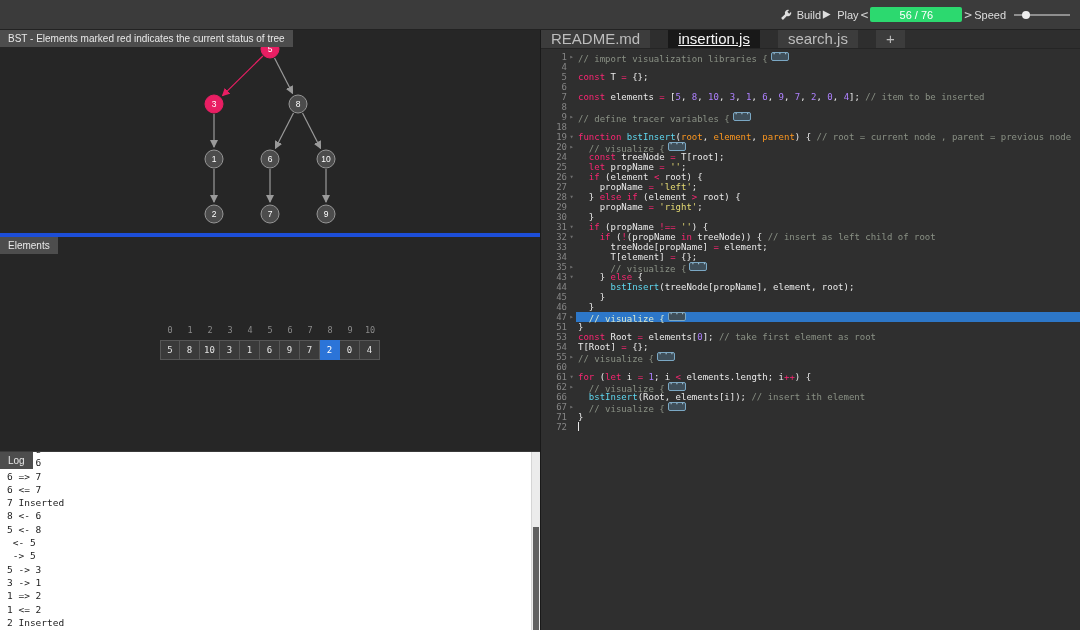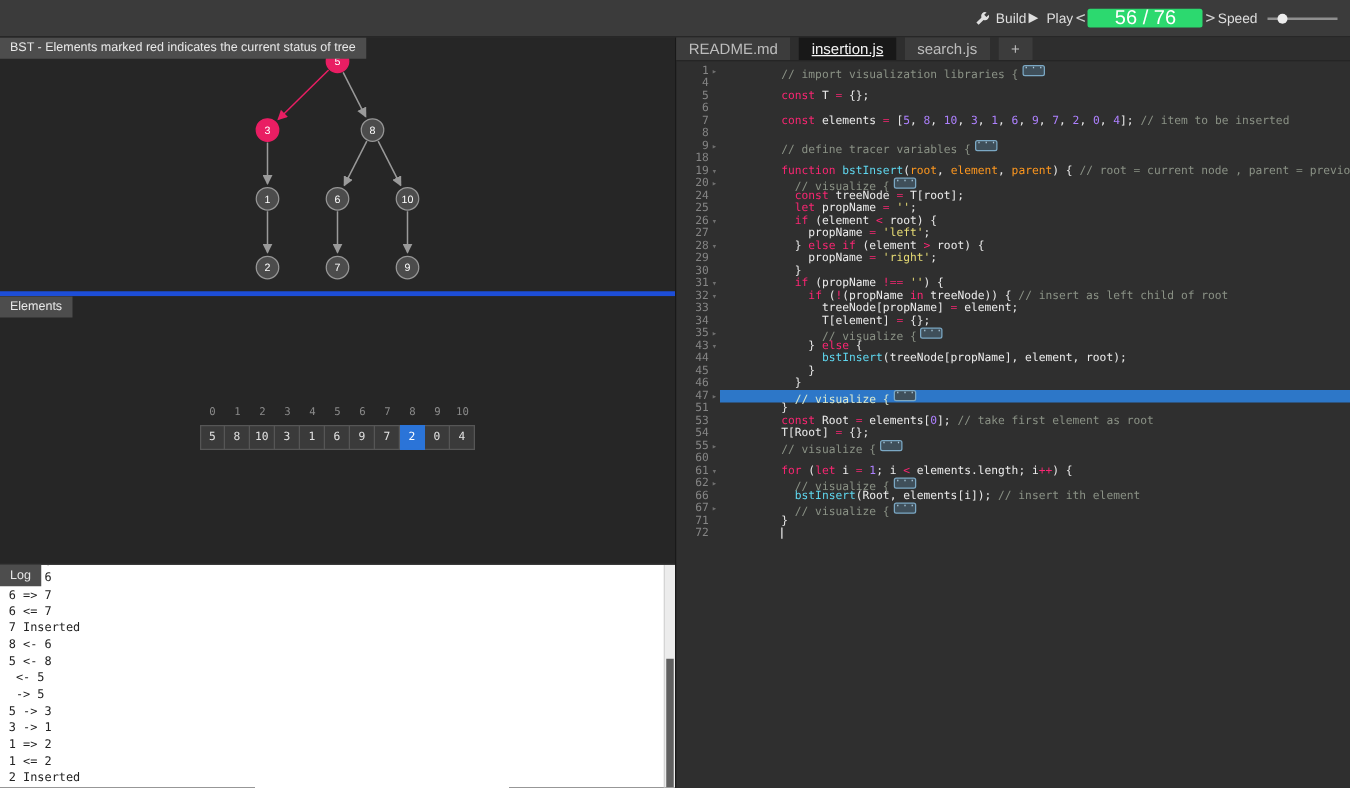--- a/index.html
+++ b/index.html
@@ -13,21 +13,21 @@
     position:absolute;left:0;top:0;width:1080px;height:30px;box-sizing:border-box;
     background:#3b3b3b;border-bottom:1px solid #222;
     display:flex;align-items:center;justify-content:flex-end;
     padding-right:10px;color:#dedede;font-size:11px;
   }
   .tb-btn{display:flex;align-items:center;gap:5px;cursor:pointer;}
   .tb-btn svg{display:block;}
   .chev{font-size:13px;color:#cfcfcf;cursor:pointer;font-family:"DejaVu Sans Mono",monospace;padding:0 2px;}
   #progress-badge{
     width:92px;height:15px;background:var(--green,#2cd96f);color:#fff;border-radius:2px;
-    display:flex;align-items:center;justify-content:center;font-size:16px;
+    display:flex;align-items:center;justify-content:center;font-size:11px;
   }
   .speed-group{display:flex;align-items:center;gap:8px;}
   .slider{position:relative;width:56px;height:12px;cursor:pointer;}
   .slider::before{content:'';position:absolute;left:0;right:0;top:5px;height:2px;background:#8f8f8f;}
   .knob{position:absolute;left:8px;top:2px;width:8px;height:8px;border-radius:50%;background:#ededed;}
   
   .panel{position:absolute;left:0;width:540px;background:#262626;box-sizing:border-box;overflow:hidden;}
   #tree-panel{top:30px;height:207px;border-bottom:4px solid #1d4ed8;}
   #elements-panel{top:237px;height:215px;border-bottom:1px solid #3a3a3a;}
   #log-panel{top:452px;height:178px;background:#ffffff;}
@@ -57,28 +57,28 @@
   }
   .log-line{height:13.3px;}
   #log-scroll{position:absolute;right:0;top:0;width:9px;height:100%;z-index:4;background:#ececec;border-left:1px solid #d5d5d5;box-sizing:border-box;}
   #log-thumb{position:absolute;left:1px;right:1px;top:42%;height:58%;background:#606060;}
   
   #right-col{
     position:absolute;left:540px;top:30px;width:540px;height:600px;box-sizing:border-box;
     border-left:1px solid #191919;background:#2f2f2f;
   }
   #editor-tabs{height:19px;background:#2e2e2e;display:flex;align-items:stretch;border-bottom:1px solid #252525;box-sizing:border-box;}
-  .etab{padding:0 10px;font-size:12px;line-height:18px;color:#bdbdbd;background:#3c3c3c;margin-right:7px;cursor:pointer;white-space:nowrap;}
+  .etab{padding:0 10px;font-size:15px;line-height:18px;color:#bdbdbd;background:#3c3c3c;margin-right:18px;cursor:pointer;white-space:nowrap;}
   .etab.active{background:#181818;color:#f5f5f5;text-decoration:underline;}
   #code-lines{position:absolute;top:19px;left:0;right:0;bottom:0;font-family:"DejaVu Sans Mono",monospace;font-size:9px;padding-top:3px;overflow:hidden;}
   .crow{display:flex;height:10px;line-height:10px;white-space:pre;}
   .crow.hl{background:linear-gradient(to right,transparent 35px,var(--rowhl,#2d77c8) 35px);}
   .gut{flex:none;width:26px;text-align:right;color:#858585;}
   .fmark{flex:none;width:9px;text-align:center;color:#6f6f6f;font-size:7px;line-height:10px;cursor:pointer;}
-  .code{flex:1;padding-left:2px;margin-left:47px;}
+  .code{flex:1;padding-left:2px;}
   .tk-k,.tk-o{color:#f92672}
   .tk-n{color:#ae81ff}
   .tk-s{color:#e6db74}
   .tk-c{color:#8a9185}
   .tk-f{color:#5fd7ef}
   .tk-a{color:#fd971f}
   .tk-p{color:#eaeaea}
   .hl .tk-c{color:#d9e8cf}
   .fw{
     display:inline-block;width:16px;height:7px;background:#3f4f5a;border:1px solid #7ba8c4;

